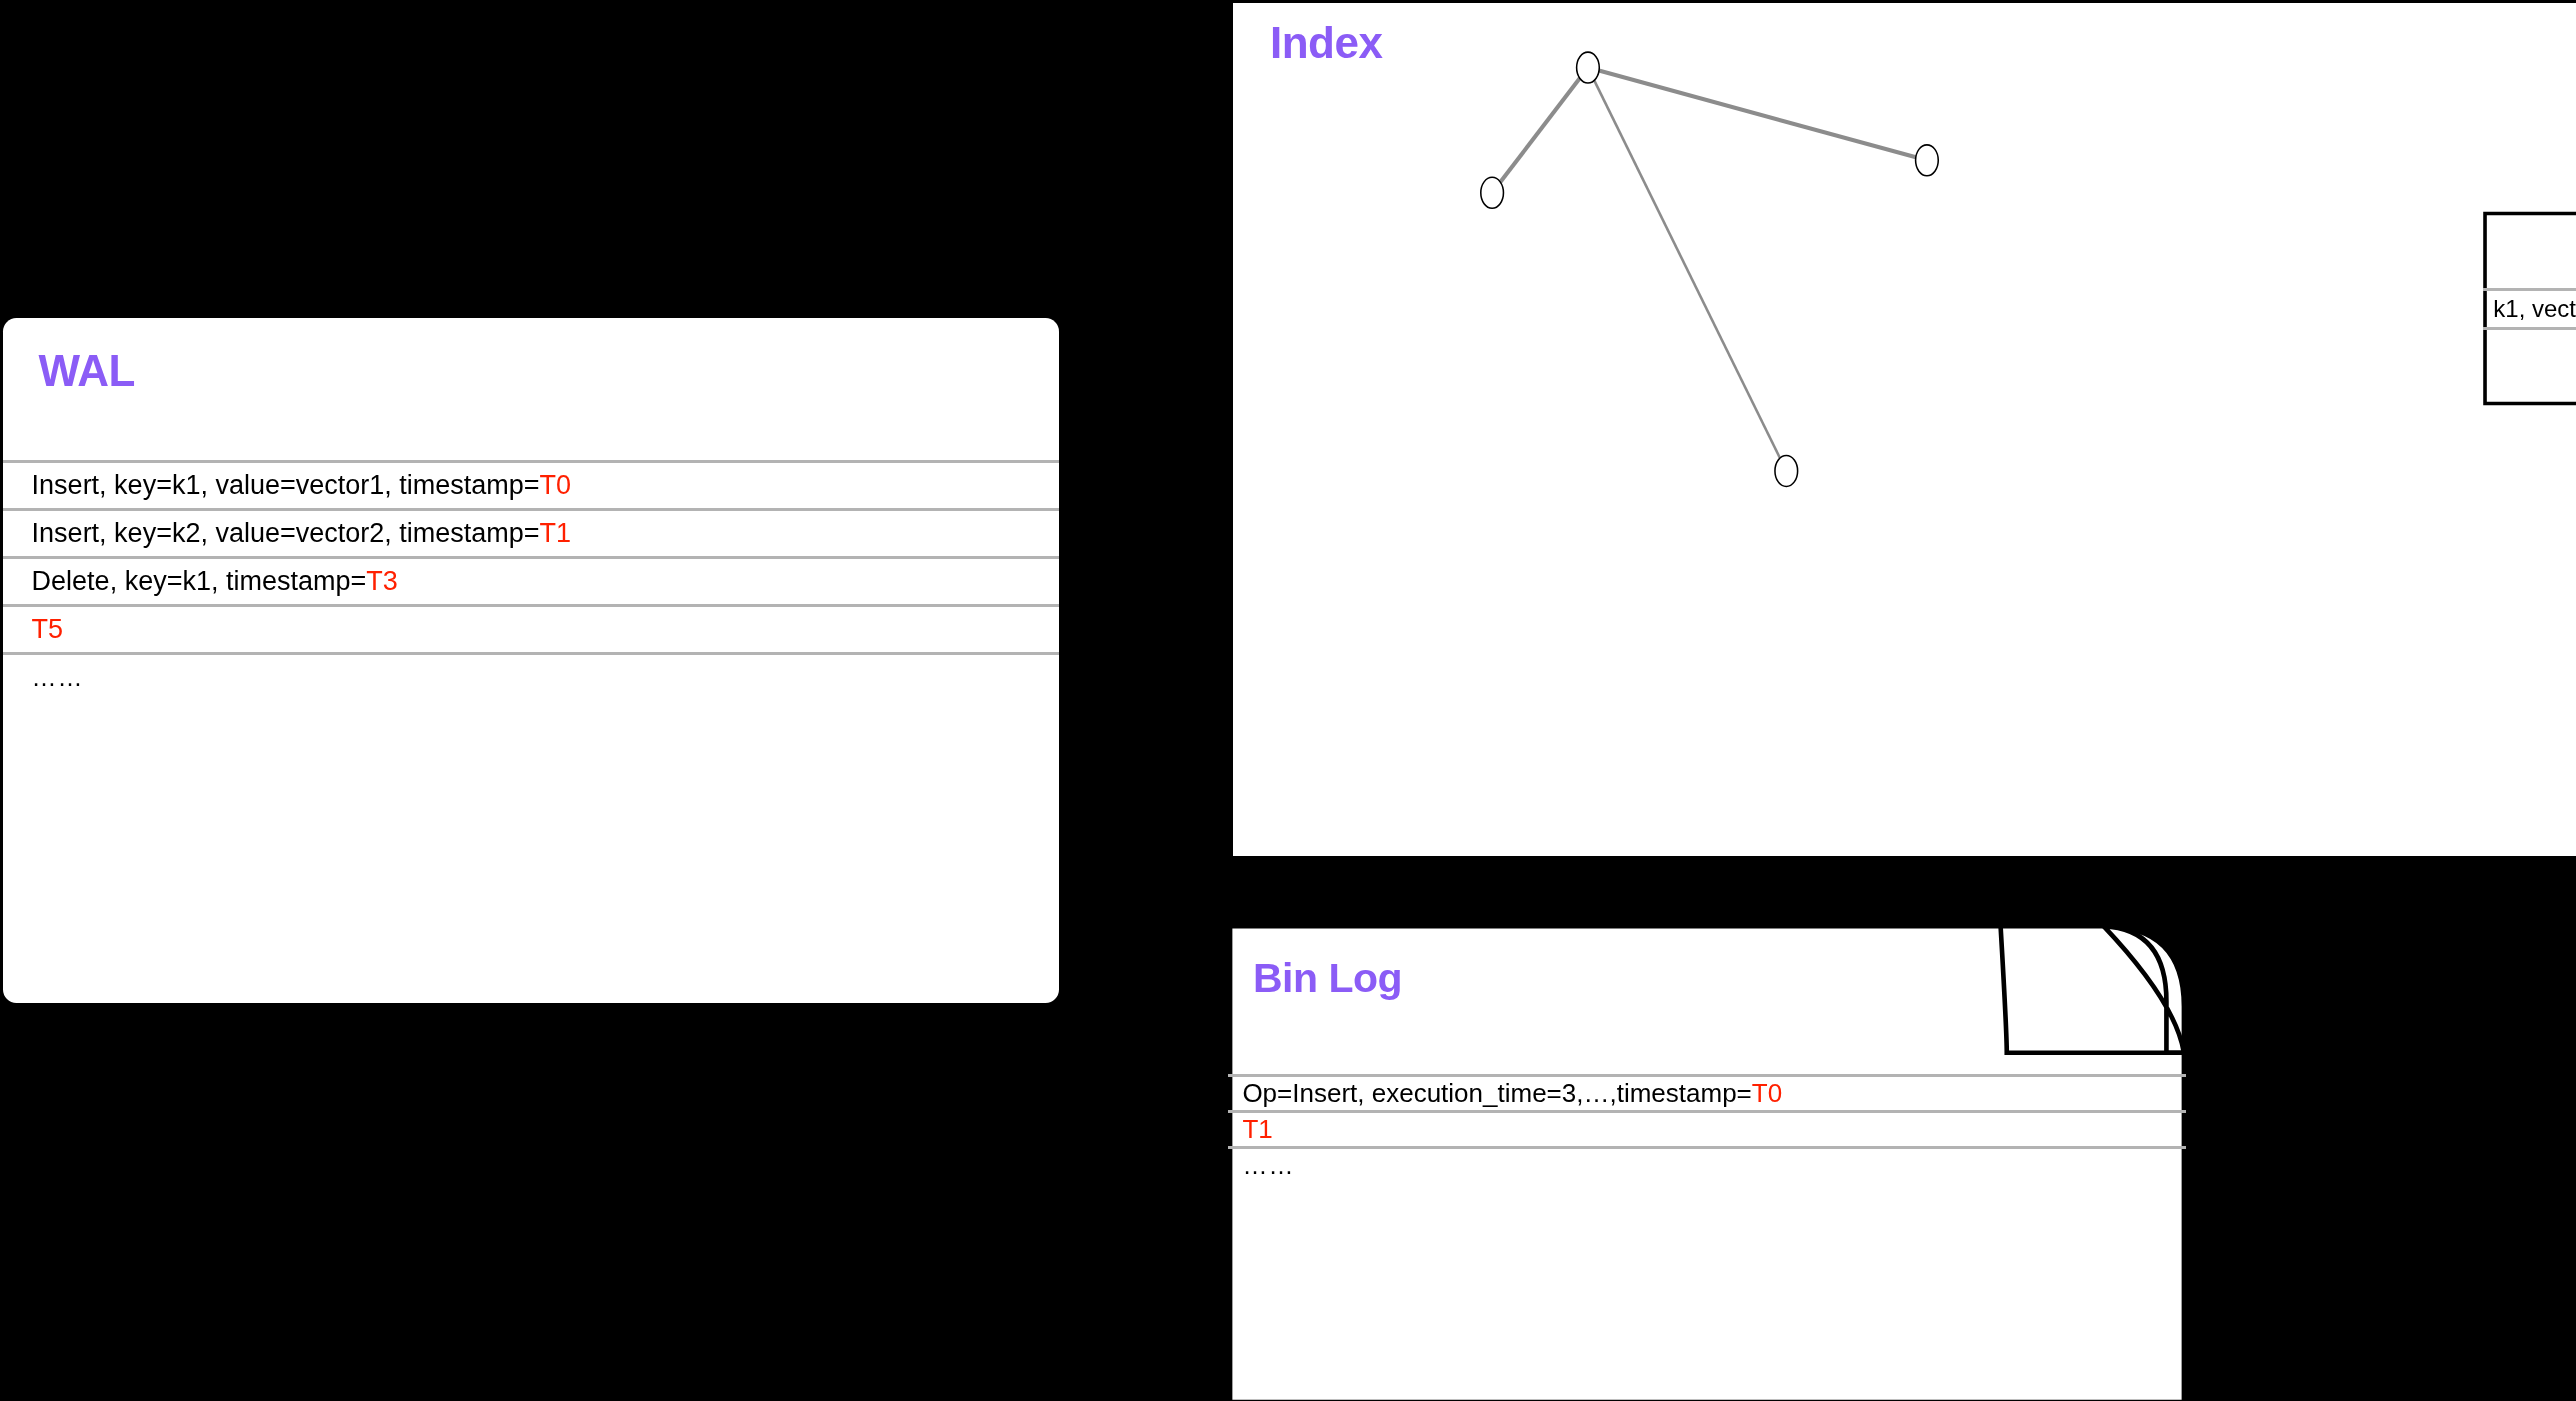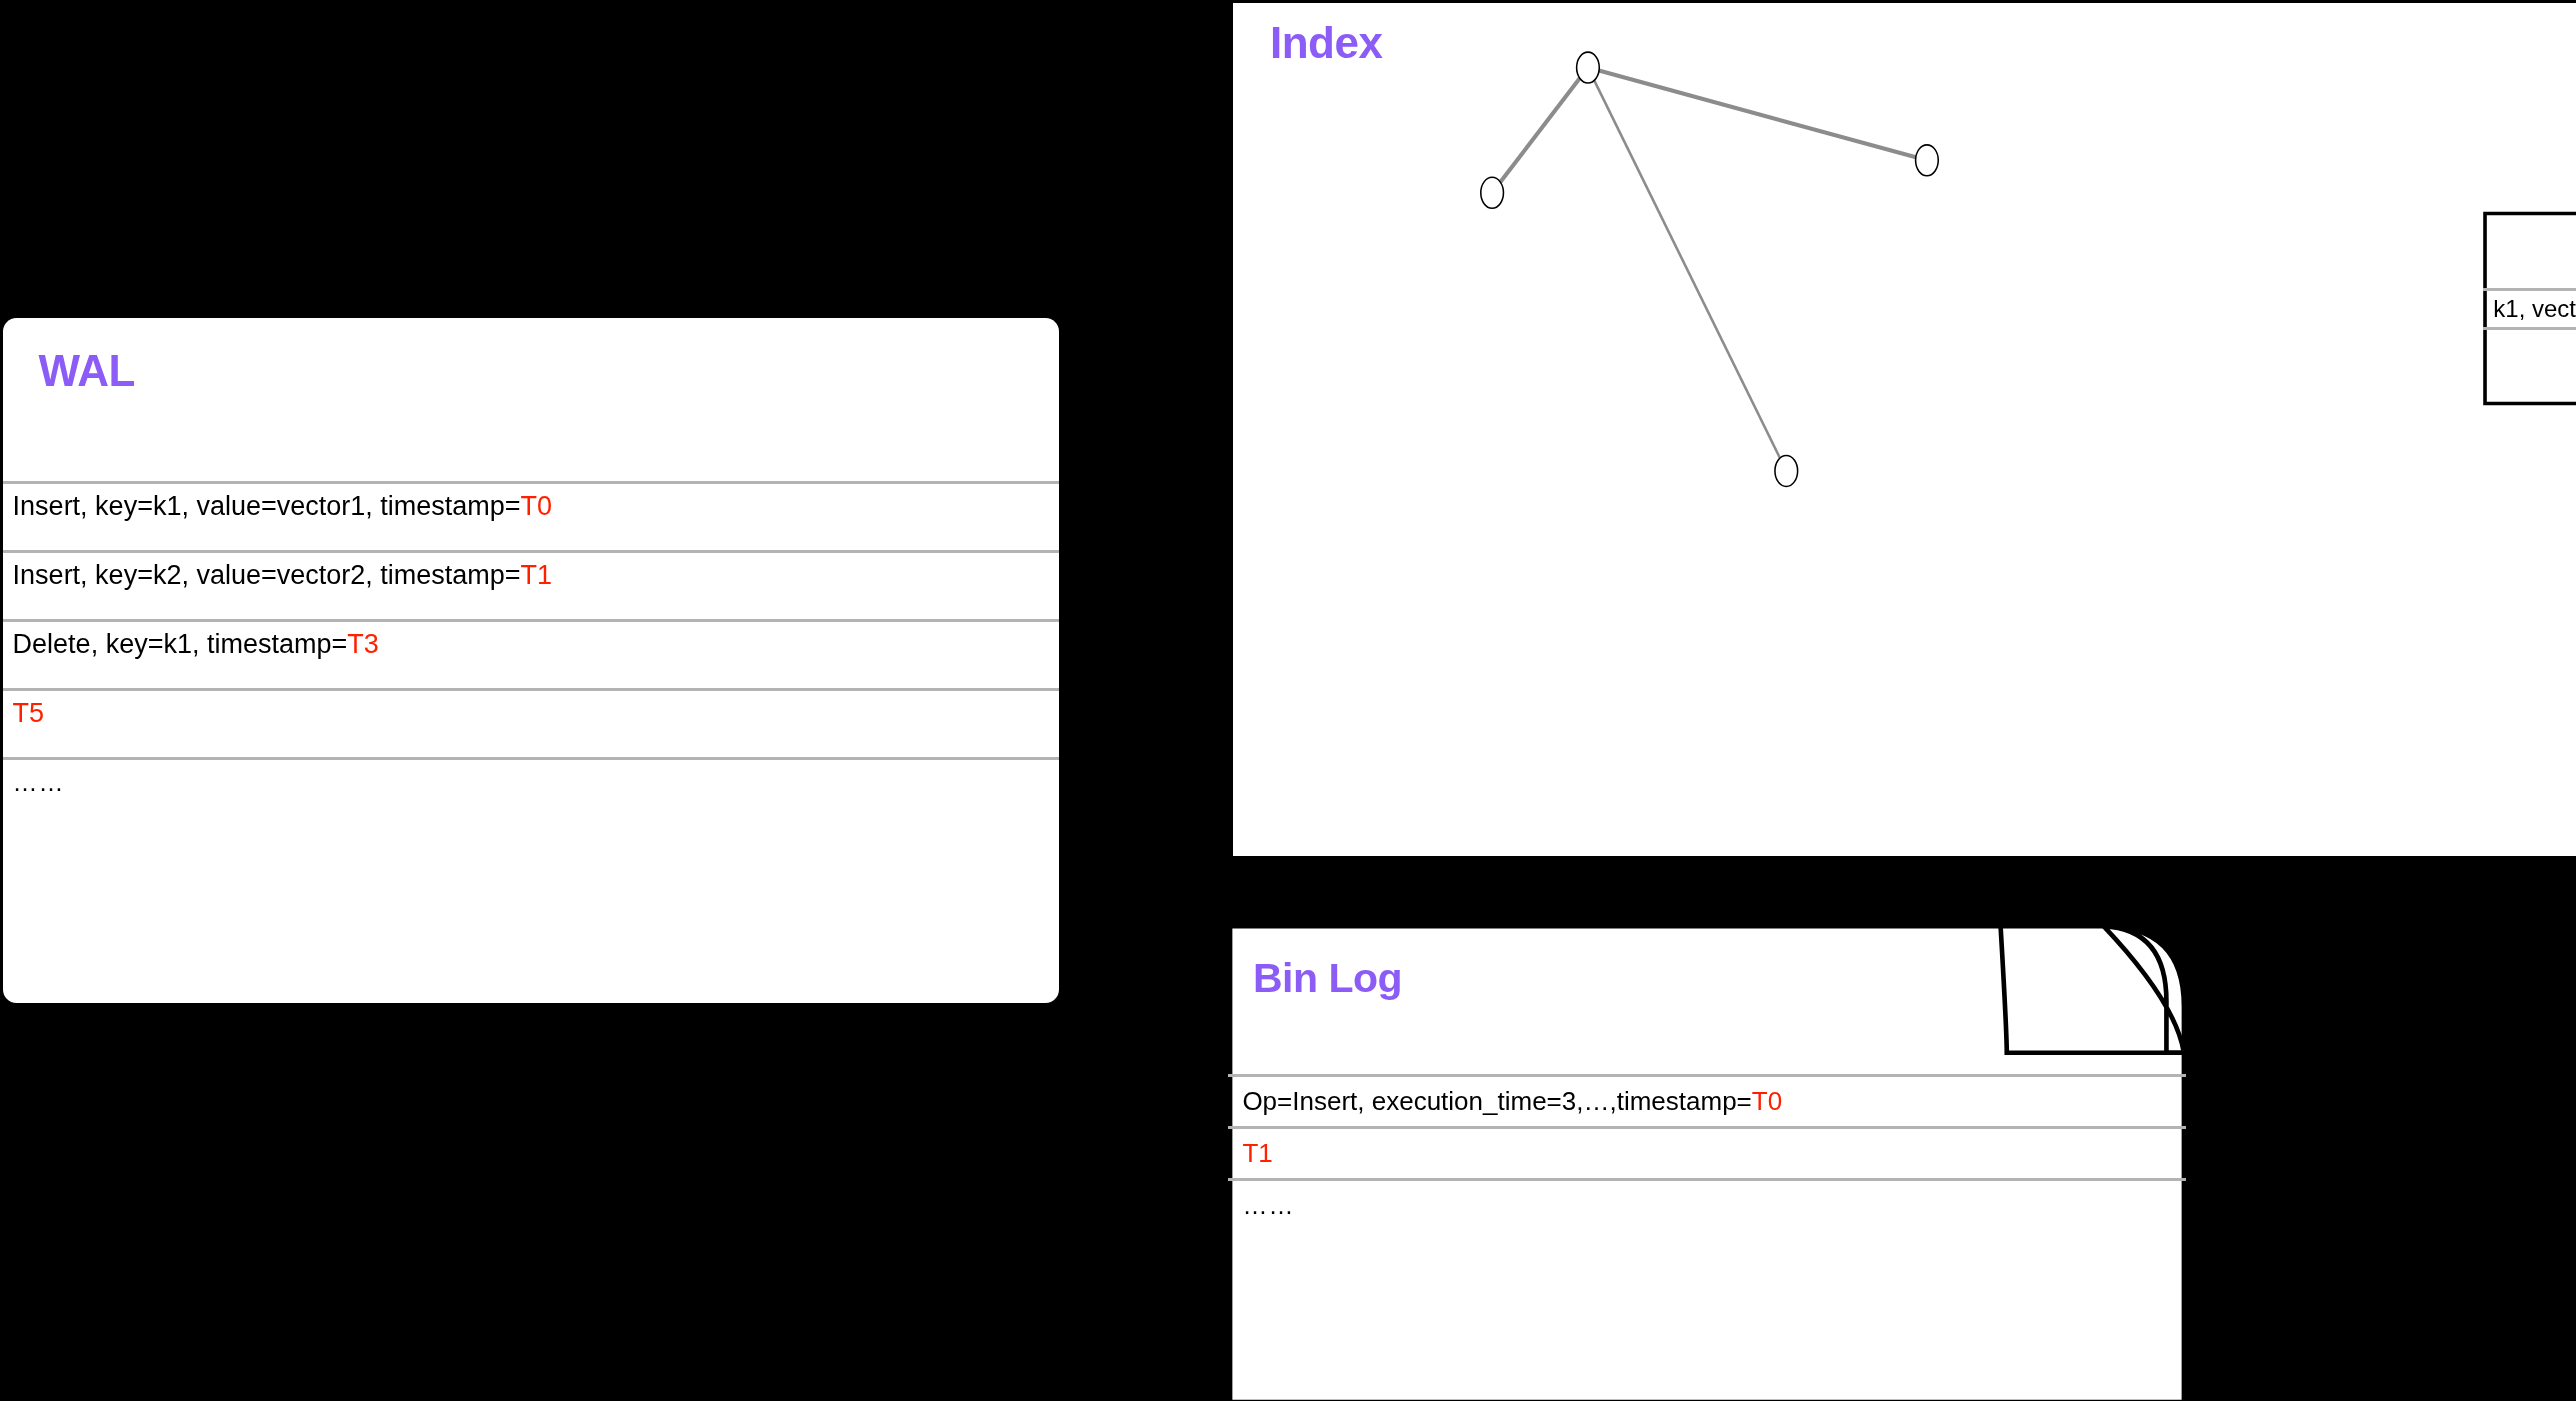--- a/index.html
+++ b/index.html
@@ -18,25 +18,25 @@
   .rows{position:absolute;left:0;right:0;}
   .row{position:relative;box-sizing:border-box;border-top:3.1px solid #b3b3b3;
        display:flex;align-items:center;color:#000;}
   .row:last-child{border-bottom:0;}
   .row-text{white-space:nowrap;}
   .ts{color:#ff2000;font-weight:normal;}
   .ell{letter-spacing:1px;}
 
   
   .wal-rows{top:142px;}
-  .wal-rows .row{height:48px;padding-left:10px;font-size:27px;margin-top:21px;}
+  .wal-rows .row{height:48px;padding-left:29px;font-size:27px;}
 
   
   .binlog-rows{top:150px;}
-  .binlog-rows .row{height:52px;padding-left:14.4px;font-size:26px;}
+  .binlog-rows .row{height:36px;padding-left:14.4px;font-size:26px;}
 
   
   .doc{position:absolute;}
   .doc svg{position:absolute;left:0;top:0;overflow:visible;}
 
   .doc-rows{position:absolute;left:0;right:0;}
   .doc-rows .row{padding-left:10.3px;font-size:24px;}
 
   
   .doc-k1{left:1250px;top:209px;width:529px;height:193px;}

